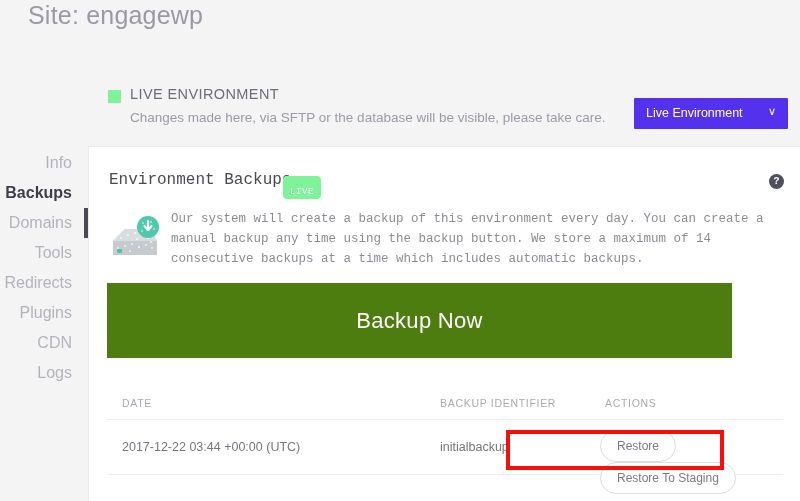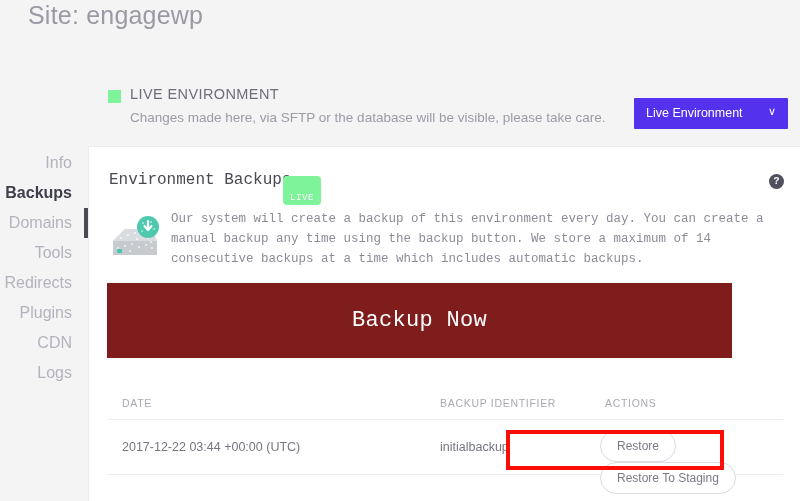--- a/index.html
+++ b/index.html
@@ -157,21 +157,21 @@
     white-space: nowrap;
   }
   .live-badge {
     position: absolute;
     left: 174px;
     top: 5px;
     background: #7ef39a;
     color: #ffffff;
     font-size: 9px;
     letter-spacing: 0.6px;
-    padding: 18px 7px 2px 7px;
+    padding: 12px 7px 2px 7px;
     border-radius: 4px;
     line-height: 1;
     white-space: nowrap;
   }
   .help-icon {
     position: absolute;
     left: 660px;
     top: 3px;
     width: 15px;
     height: 15px;
@@ -210,26 +210,26 @@
     font-family: Liberation Mono, monospace;
   }
 
   
   .backup-now {
     position: absolute;
     left: 18px;
     top: 136px;
     width: 625px;
     height: 75px;
-    background: #7f1d1d;
+    background: #4d7c0f;
     border: none;
     cursor: pointer;
     color: #ffffff;
     font-size: 22px;
-    font-family: Liberation Mono, monospace;
+    font-family: Liberation Sans, sans-serif;
     font-weight: 400;
     letter-spacing: 0.3px;
   }
 
   
   .bk-table {
     position: absolute;
     left: 18px;
     top: 240px;
     width: 676px;

